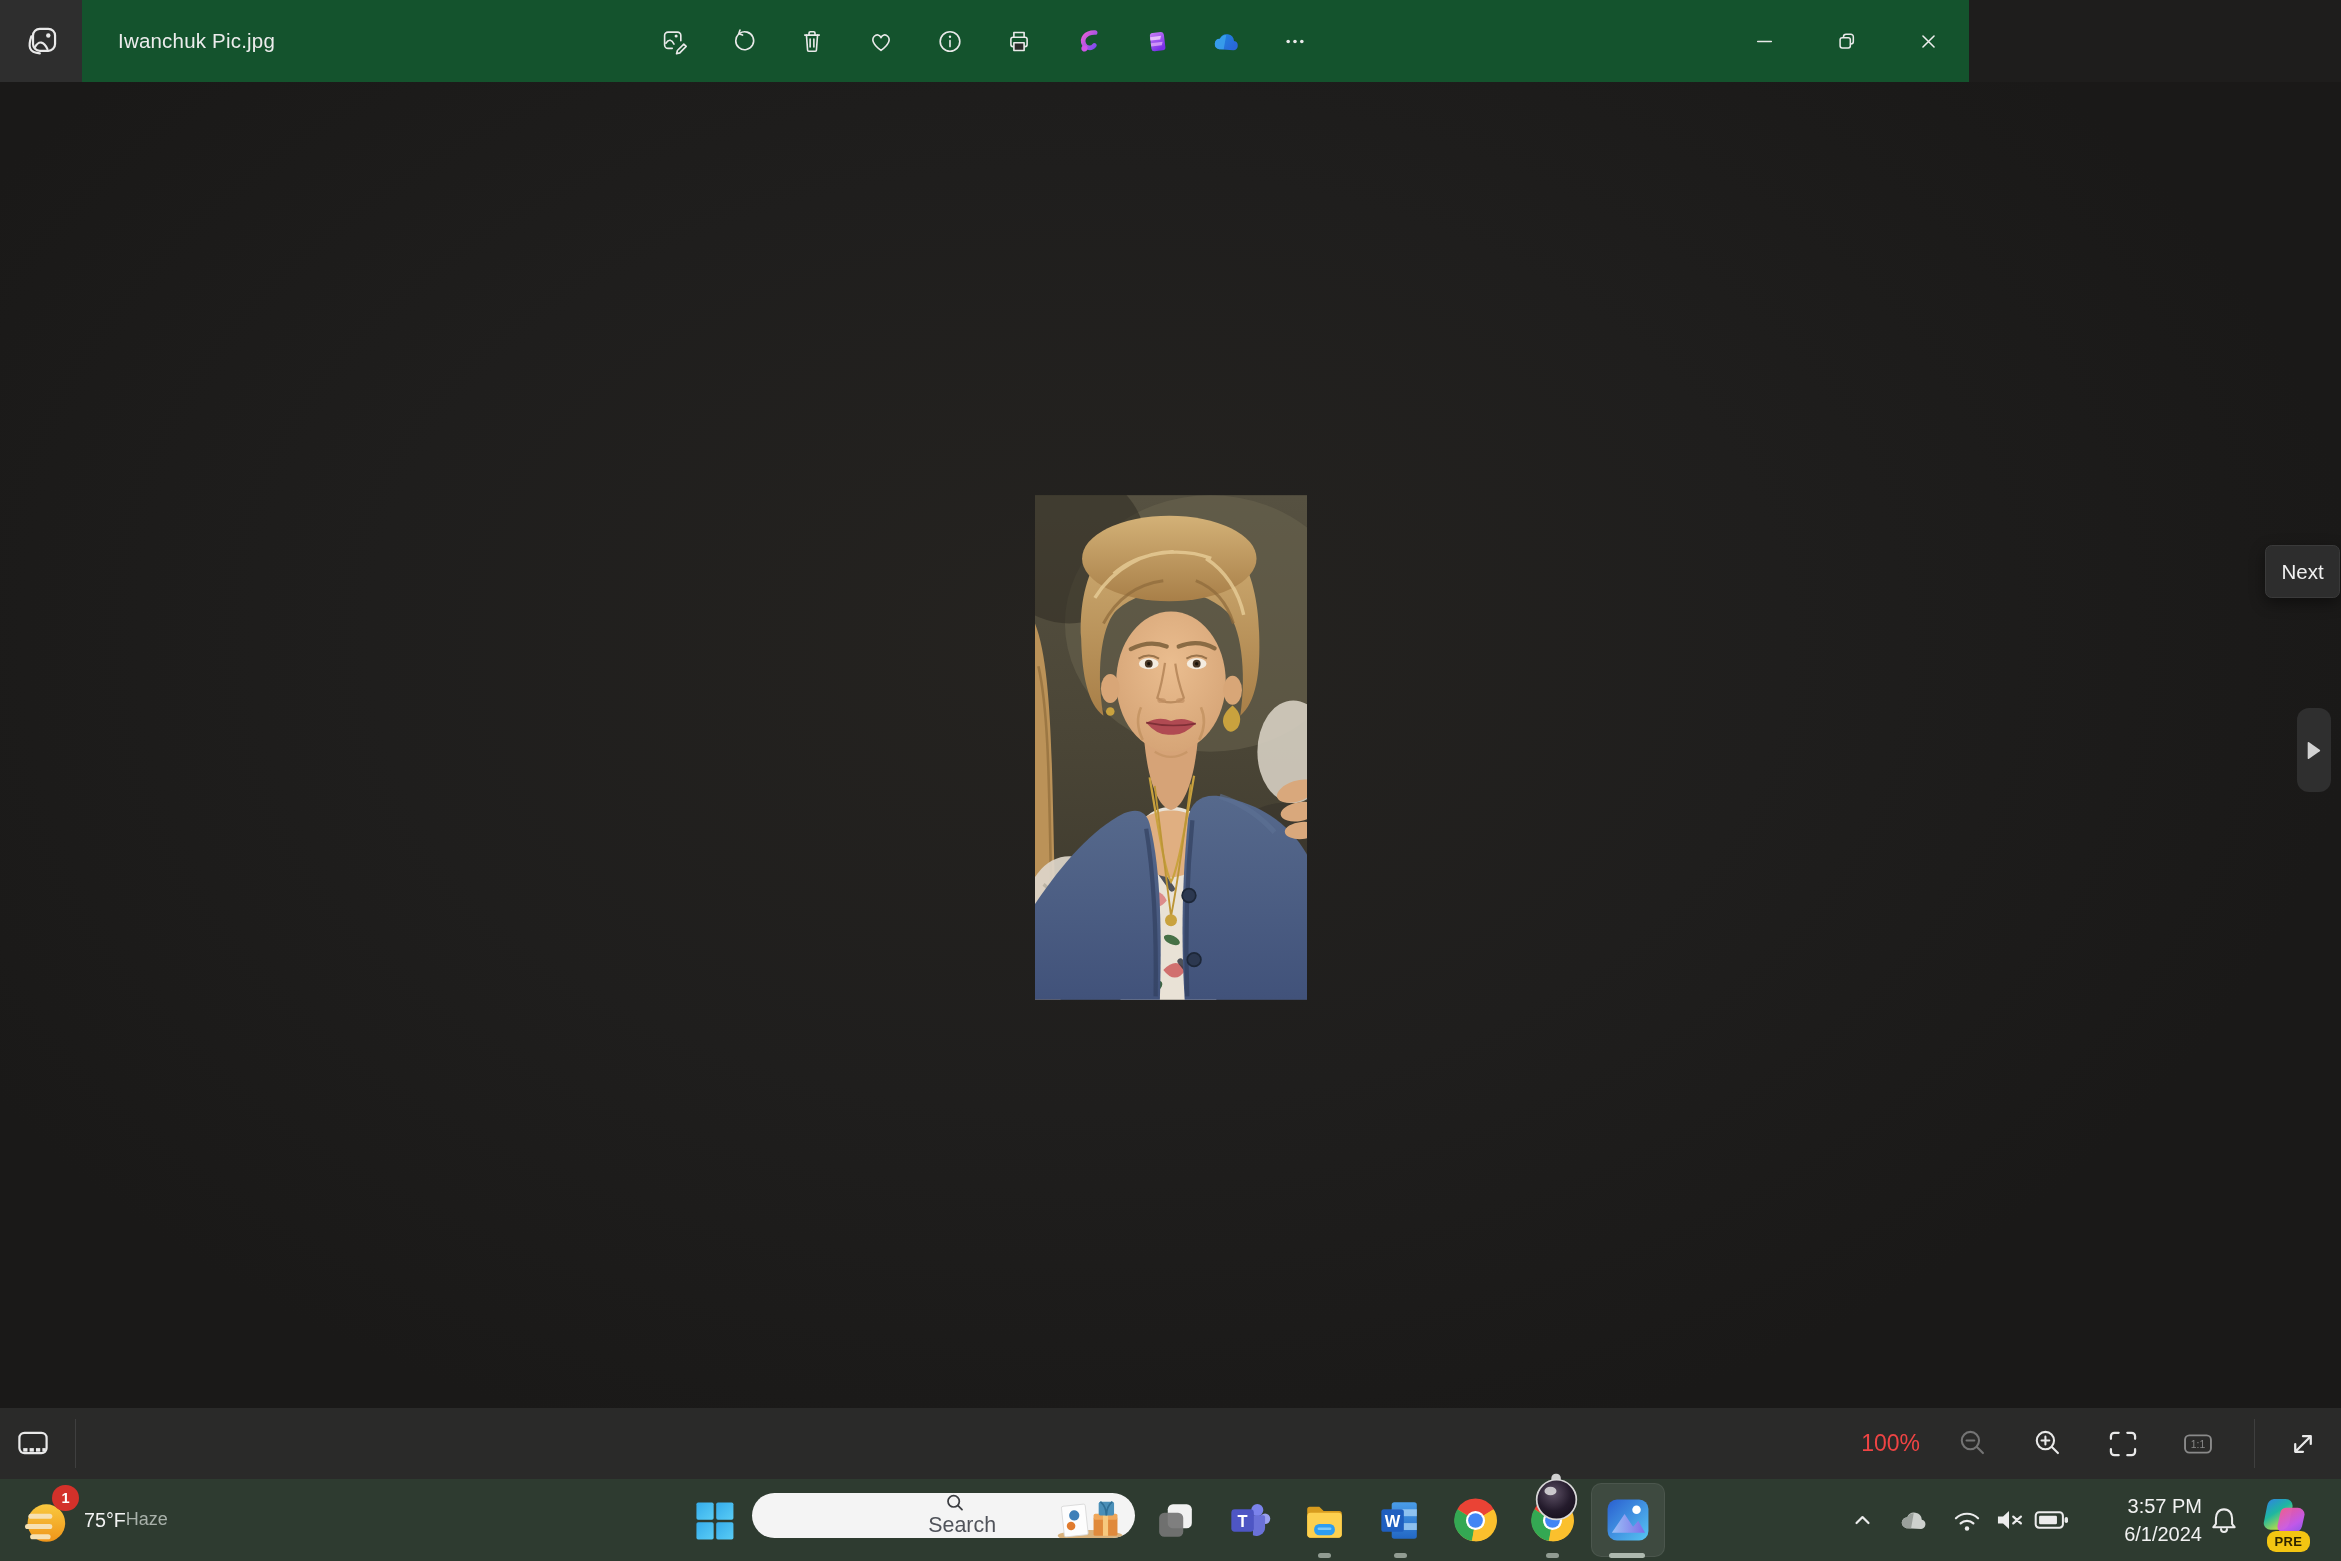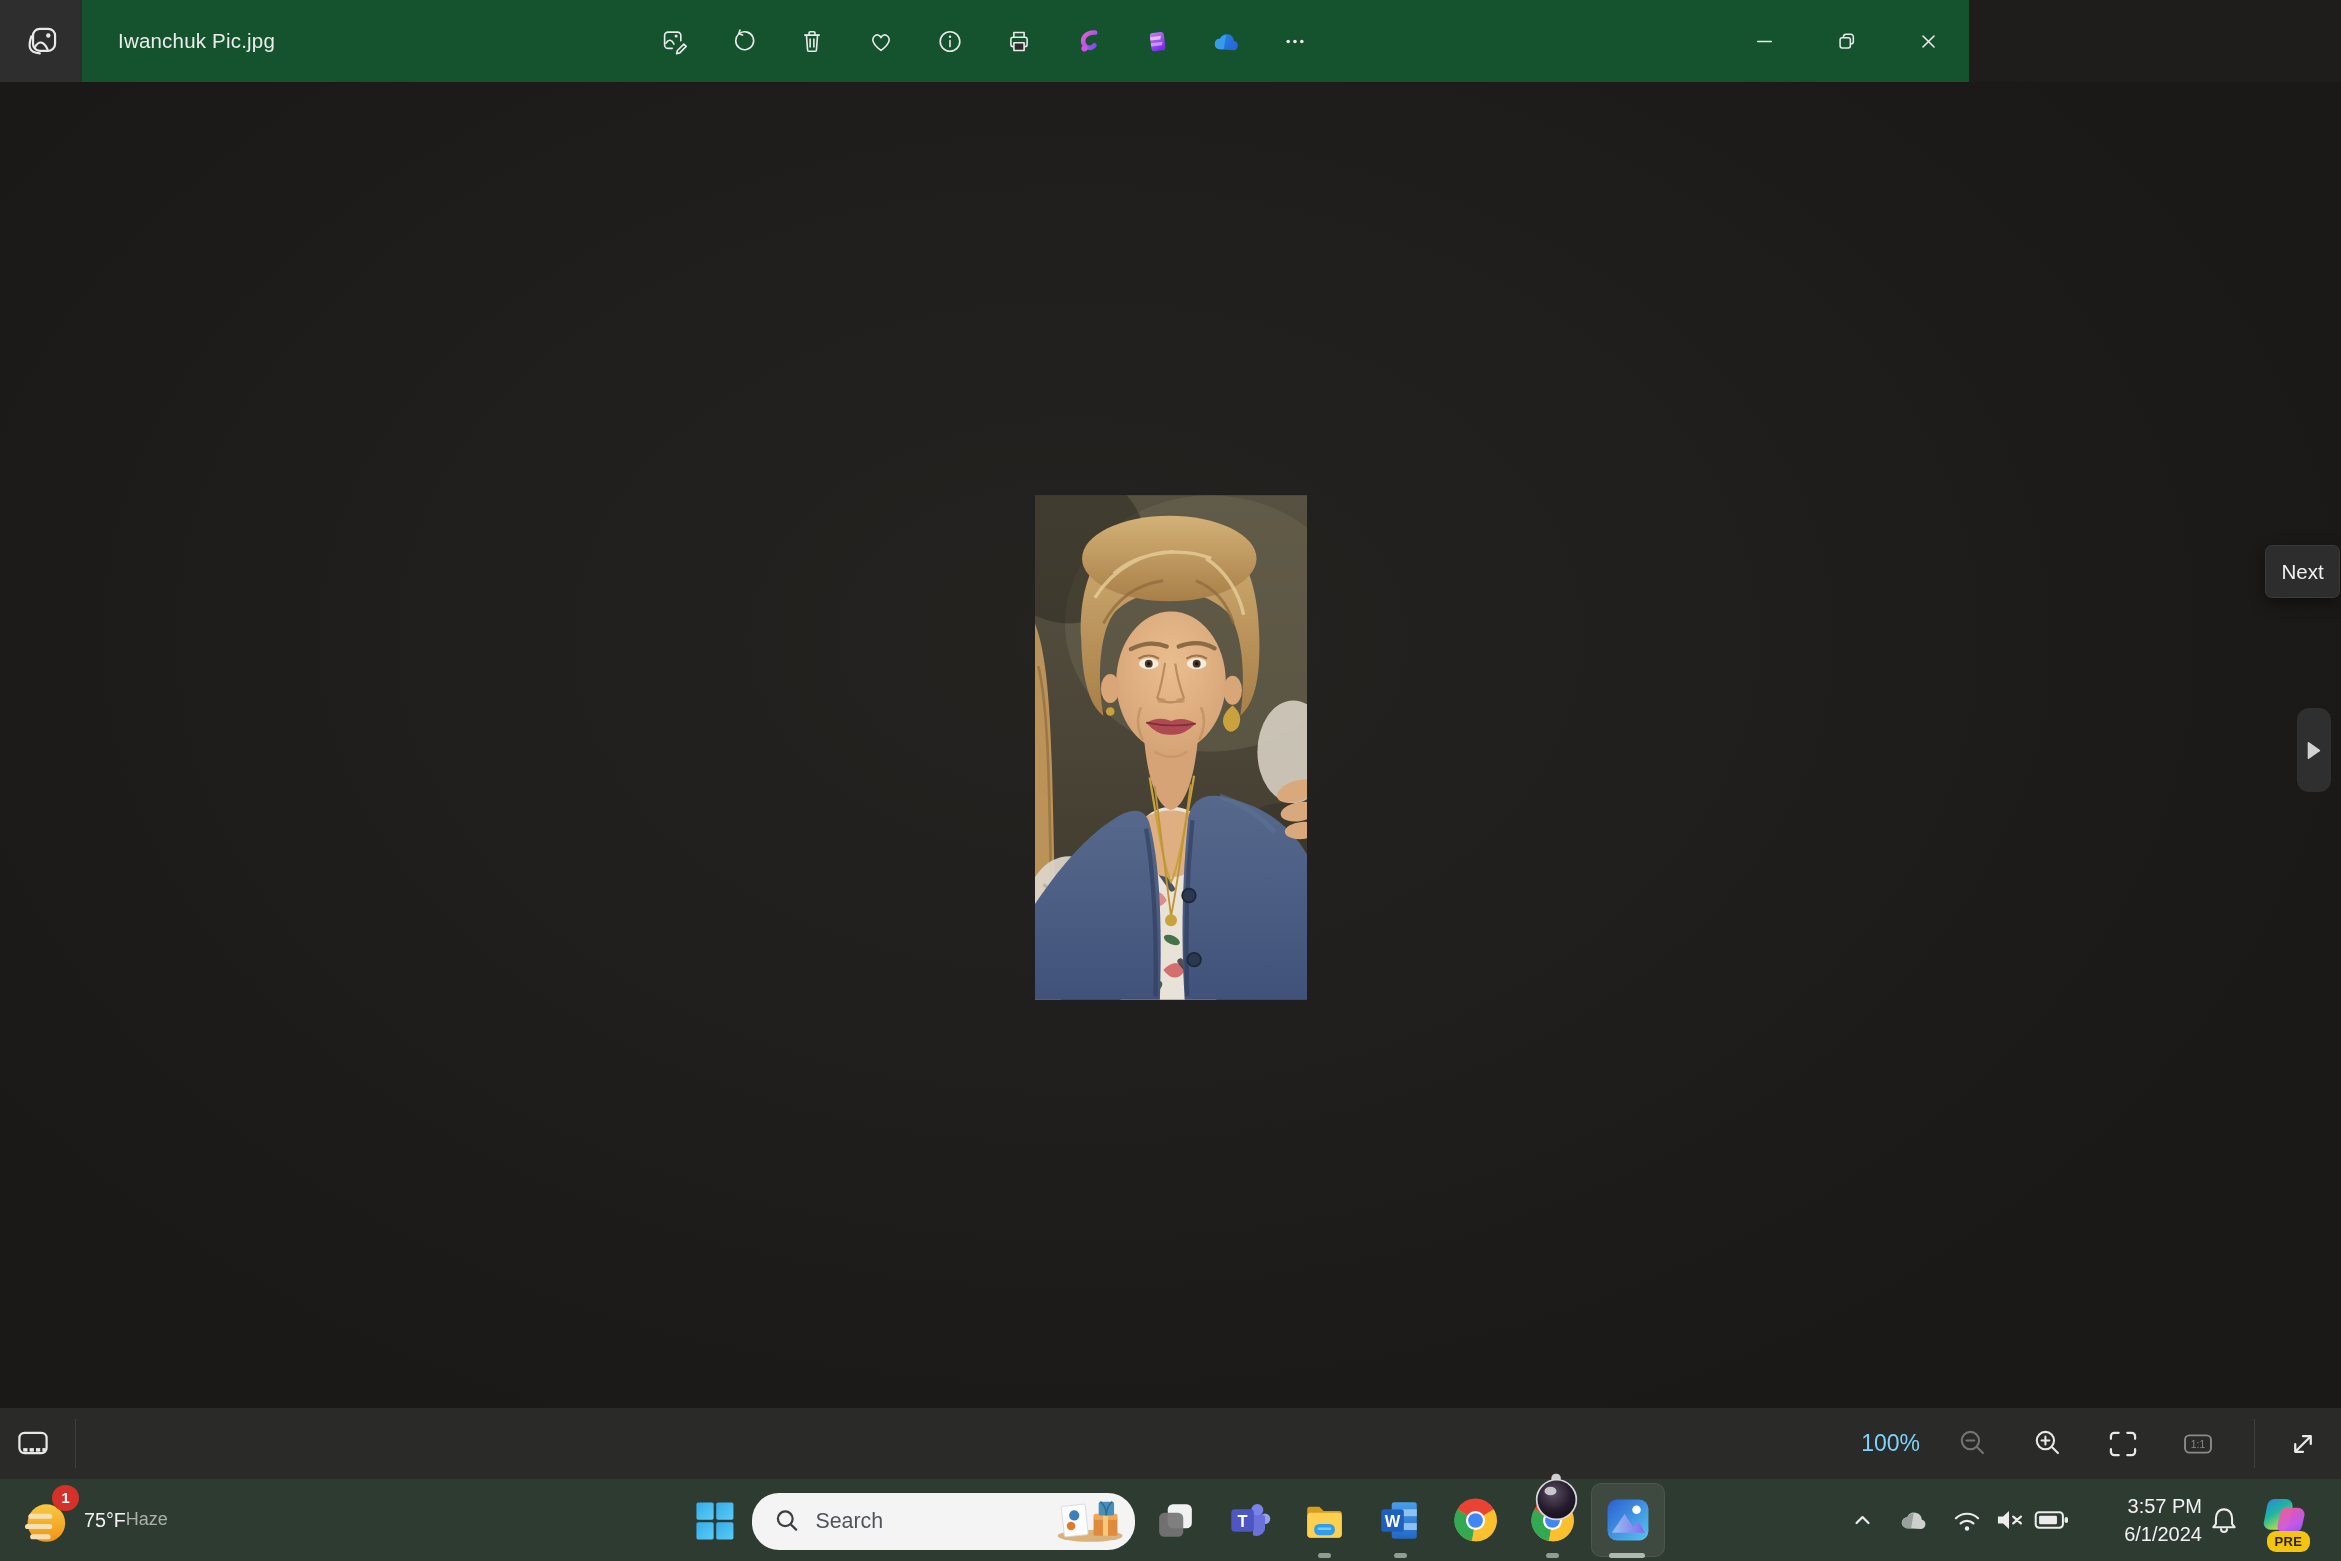--- a/index.html
+++ b/index.html
@@ -24,37 +24,37 @@
     font-size:20.5px; color:#f1f1f1; }
   .next-btn { position:absolute; left:2297px; top:626px; width:34px; height:84px; background:#2f2f2f; border:none; border-radius:12px;
     display:flex; align-items:center; justify-content:center; cursor:pointer; }
 
   
   .bottombar { position:absolute; left:0; bottom:82px; width:2342px; height:71px; background:#2a2a29; }
   .bb-btn { background:transparent; border:none; width:46px; height:46px; display:flex; align-items:center; justify-content:flex-start; cursor:pointer; border-radius:5.1px; }
   .filmstrip-btn { position:absolute; left:13.7px; top:12px; }
   .bb-divider-left { position:absolute; left:75px; top:11px; width:0.9px; height:49px; background:#3f3f3f; }
   .zoom-controls { position:absolute; right:12px; top:0; height:71px; display:flex; align-items:center; gap:29px; }
-  .zoom-label { font-size:23px; color:#7dd3fc; margin-right:5.1px; }
+  .zoom-label { font-size:23px; color:#ef4444; margin-right:5.1px; }
   .bb-divider-right { width:0.9px; height:49px; background:#3f3f3f; }
 
   
   .taskbar { position:absolute; left:0; bottom:0; width:2342px; height:82px; background:#2e3b30; }
   .weather { position:absolute; left:19px; top:0; height:82px; display:flex; align-items:center; gap:12px; cursor:pointer; }
   .weather-icon-wrap { position:relative; width:53px; height:53px; }
   .weather-badge { position:absolute; right:-6.8px; top:-8.6px; width:26.5px; height:26.5px; background:#d3312a; border-radius:50%;
     color:#fff; font-size:14.6px; font-weight:bold; display:flex; align-items:center; justify-content:center; }
   .weather-text { display:flex; flex-direction:row; line-height:1.35; }
   .weather-temp { font-size:19.7px; color:#f3f3f3; }
   .weather-cond { font-size:18px; color:#a9b1aa; }
 
   .tb-center { position:absolute; left:685px; top:0; width:984px; height:82px; }
   .task-icon { position:absolute; top:0; width:53px; height:82px; background:transparent; border:none; display:flex; align-items:center; justify-content:center; cursor:pointer; }
-  .search-pill { position:absolute; left:67px; top:13.7px; width:383px; height:57px; background:#f4f4f4; border:none; border-radius:27px;
-    display:flex; align-items:center; padding-left:22px; cursor:pointer; overflow:hidden; }
+  .search-pill { position:absolute; left:67px; top:13.7px; width:383px; height:45px; background:#f4f4f4; border:none; border-radius:27px;
+    display:flex; align-items:center; padding-left:22px; cursor:pointer; overflow:hidden;flex-direction:column; }
   .search-pill .search-text { font-size:21.4px; color:#50535a; margin-left:15.4px; }
   .search-art { position:absolute; right:8.6px; top:5.1px; }
   .indicator { position:absolute; bottom:3.4px; height:5.1px; border-radius:2.6px; background:#919c92; }
   .active-plate { position:absolute; left:906px; top:4.3px; width:74px; height:74px; background:rgba(255,255,255,.08);
     border:0.9px solid rgba(255,255,255,.07); border-radius:10.3px; display:flex; align-items:center; justify-content:center; cursor:pointer; }
   .cursor-sphere { position:absolute; left:849px; top:-6.8px; width:45px; height:50px; pointer-events:none; }
 
   .tray { position:absolute; right:0; top:0; height:82px; }
   .tray-btn { position:absolute; top:0; height:82px; background:transparent; border:none; display:flex; align-items:center; justify-content:center; cursor:pointer; }
   .clock { flex-direction:column; align-items:flex-end !important; justify-content:center; line-height:1.4; }

